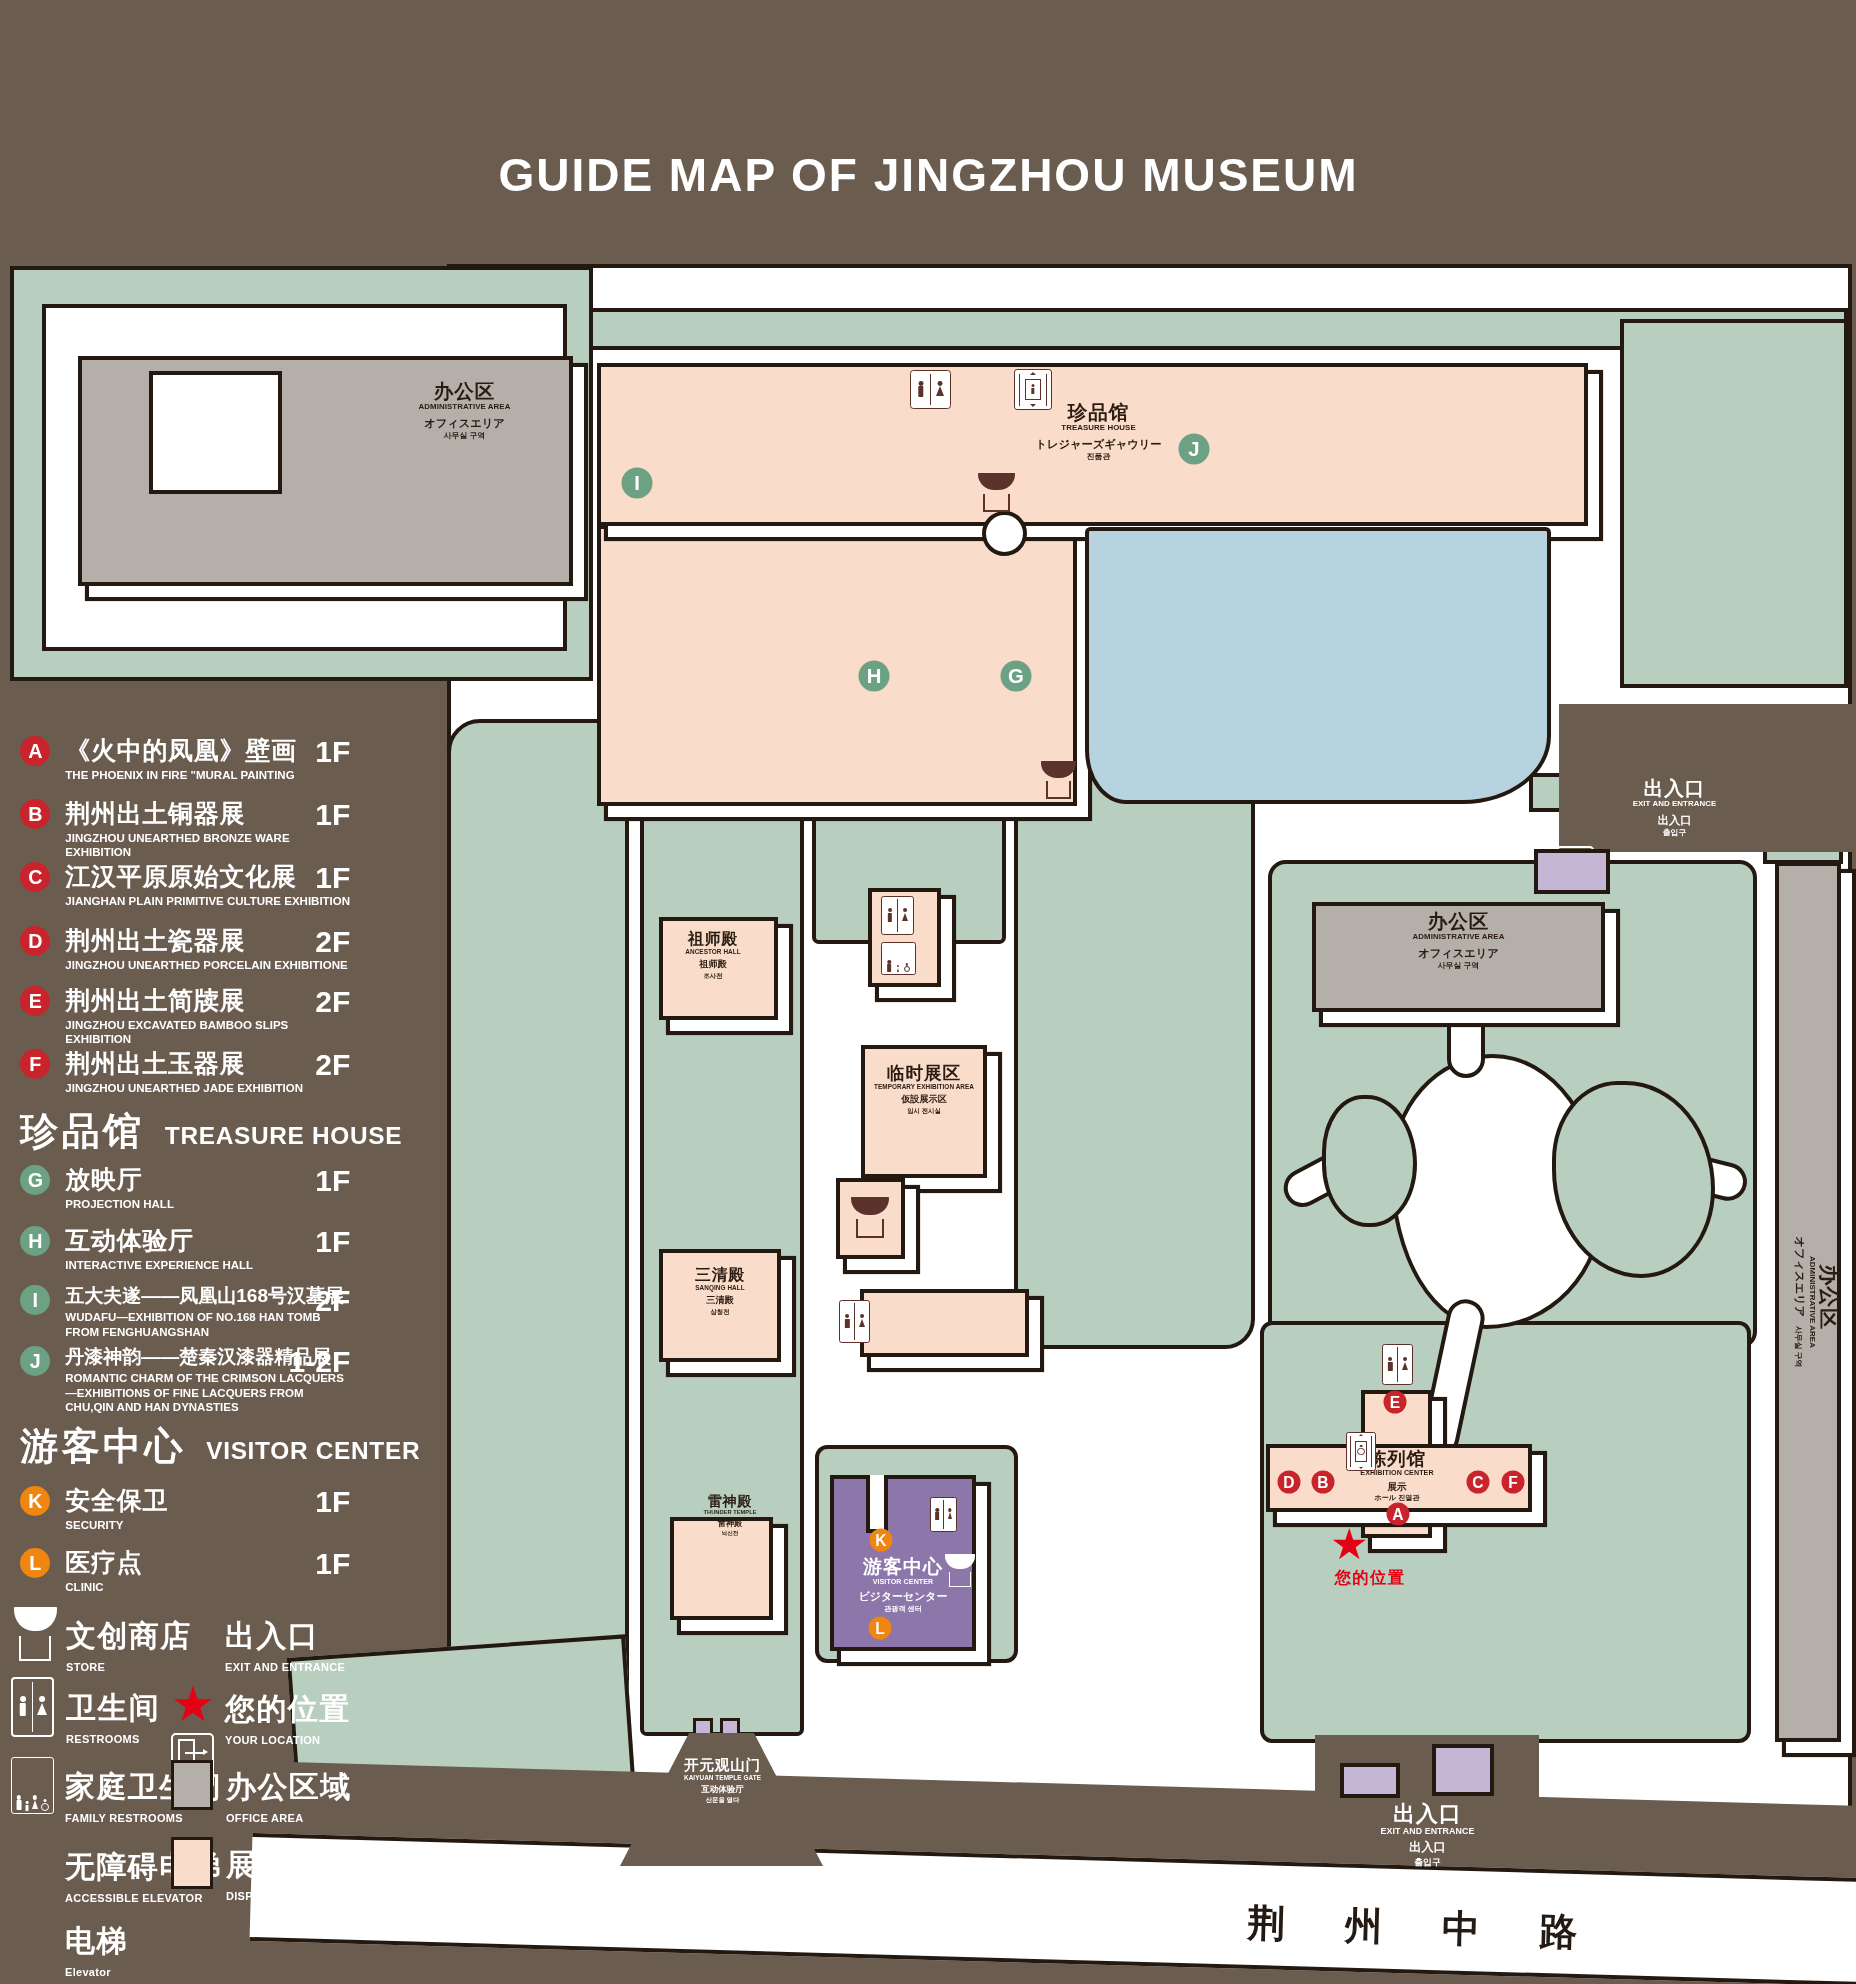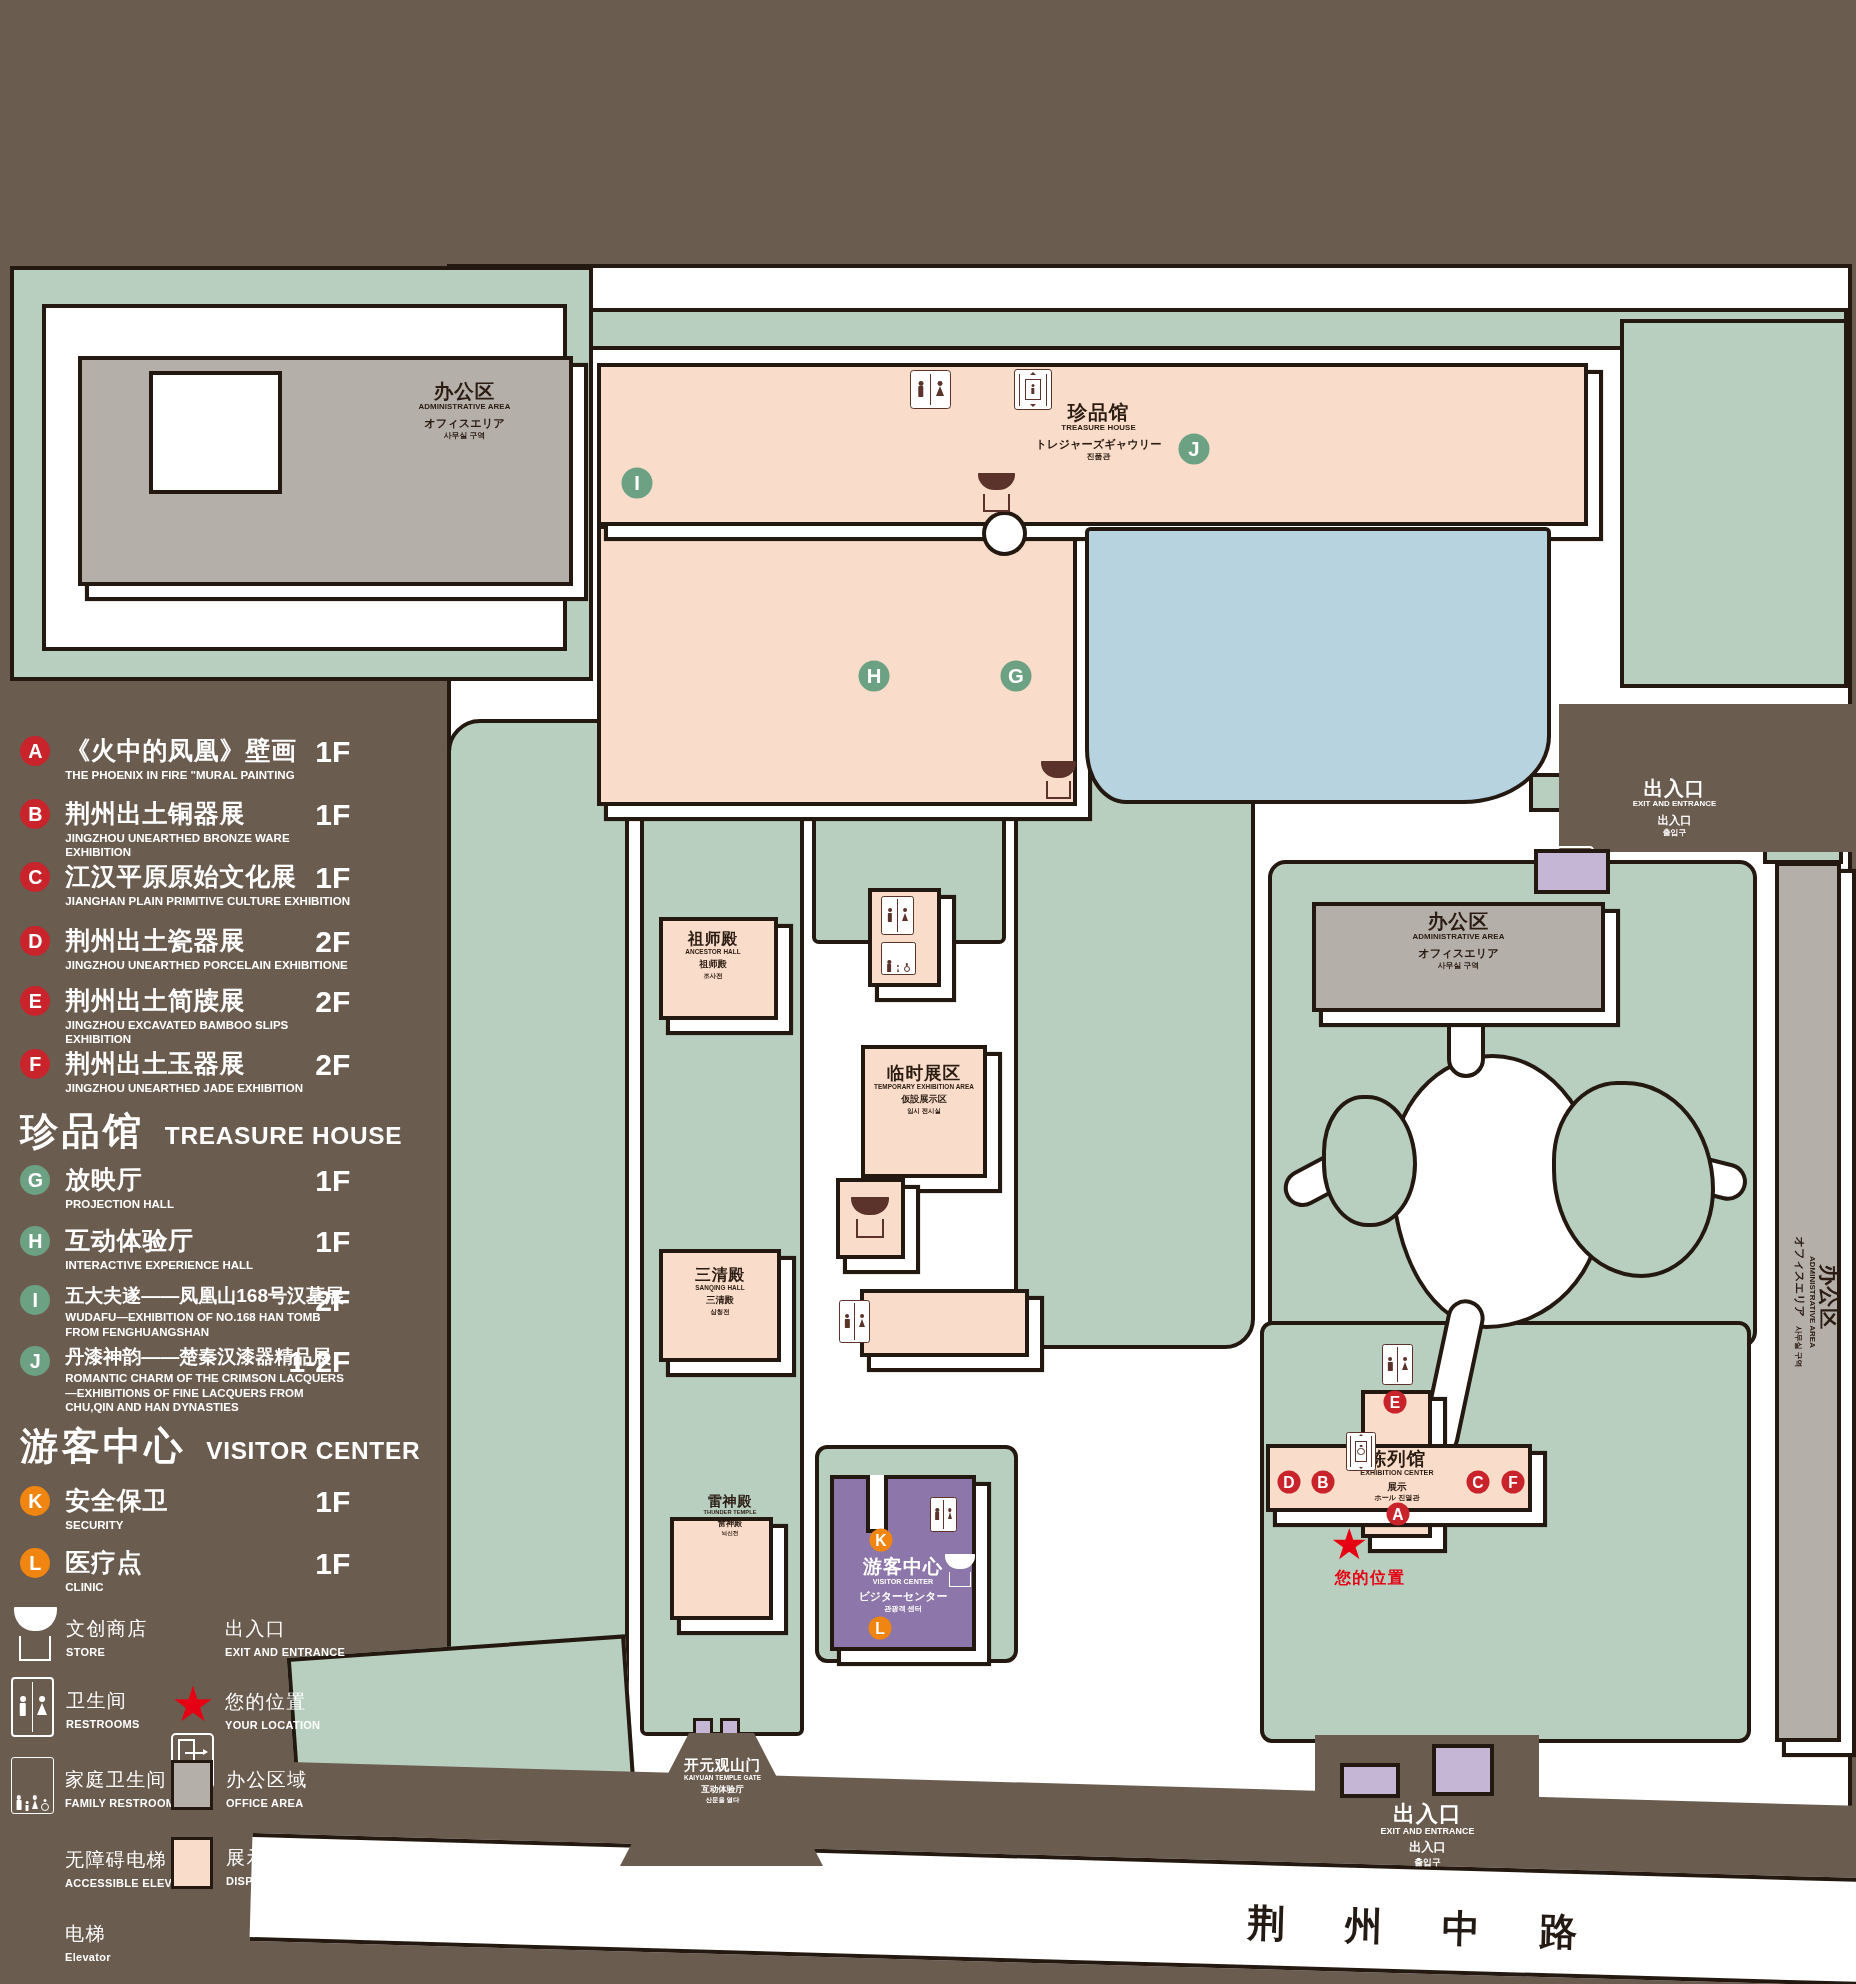--- a/index.html
+++ b/index.html
@@ -62,30 +62,31 @@
   .lsec{position:absolute;left:20.3px;color:#fff;font-weight:bold;white-space:nowrap}
   .lsec .cn{font-size:38px;letter-spacing:3.4px}
   .lsec .en{font-size:24.4px;margin-left:20.3px;letter-spacing:0.7px}
   .lrow{position:absolute;left:20.3px;width:330px;color:#fff}
   .lrow .lbadge{position:absolute;left:0;top:0;width:30px;height:30px;border-radius:50%;color:#fff;font-weight:bold;font-size:19.7px;display:flex;align-items:center;justify-content:center}
   .lrow .nm{margin-left:45px;font-size:25px;font-weight:bold;line-height:1.12;letter-spacing:0.7px}
   .lrow .nm.sm{font-size:19px;letter-spacing:0}
   .lrow .sub{margin-left:45px;font-size:11.5px;font-weight:bold;margin-top:4.1px;line-height:1.25}
   .lrow .fl{position:absolute;right:0;top:-1.4px;font-size:30px;font-weight:bold}
   .sym{position:absolute;color:#fff}
-  .sym .cn{font-size:19px;font-weight:normal;letter-spacing:1.4px}
+  .sym .cn{font-size:30px;font-weight:bold;letter-spacing:1.4px}
   .sym .en{font-size:11px;font-weight:bold;margin-top:4.1px;letter-spacing:0.3px}
 
   .band{position:absolute;left:251px;width:1708px;transform:rotate(1.6deg);transform-origin:left center}
 </style>
 </head>
 <body>
 
 <div id="stage">
 
+  <div class="abs" style="left:0;top:148px;width:100%;text-align:center;color:#fff;font-size:46px;font-weight:bold;letter-spacing:2px;">GUIDE MAP OF JINGZHOU MUSEUM</div>
 
   <div class="abs whiteb" style="left:447px;top:264px;width:1405px;height:1566px;border:4.1px solid var(--ink)"></div>
 
   <div class="lawn" style="left:451px;top:308px;width:1397px;height:42px"></div>
   <div class="lawn" style="left:10.2px;top:266px;width:583px;height:415px"></div>
   <div class="lawn" style="left:1620px;top:319px;width:228px;height:369px"></div>
   <div class="lawn" style="left:447px;top:719px;width:182px;height:1017px;border-radius:33px 33px 6.8px 6.8px"></div>
   <div class="lawn" style="left:640px;top:719px;width:164px;height:1017px;border-radius:33px 33px 6.8px 6.8px"></div>
   <div class="lawn" style="left:812px;top:719px;width:194px;height:225px;border-radius:30px 30px 6.8px 6.8px"></div>
   <div class="lawn" style="left:1014px;top:719px;width:241px;height:630px;border-radius:30px"></div>

